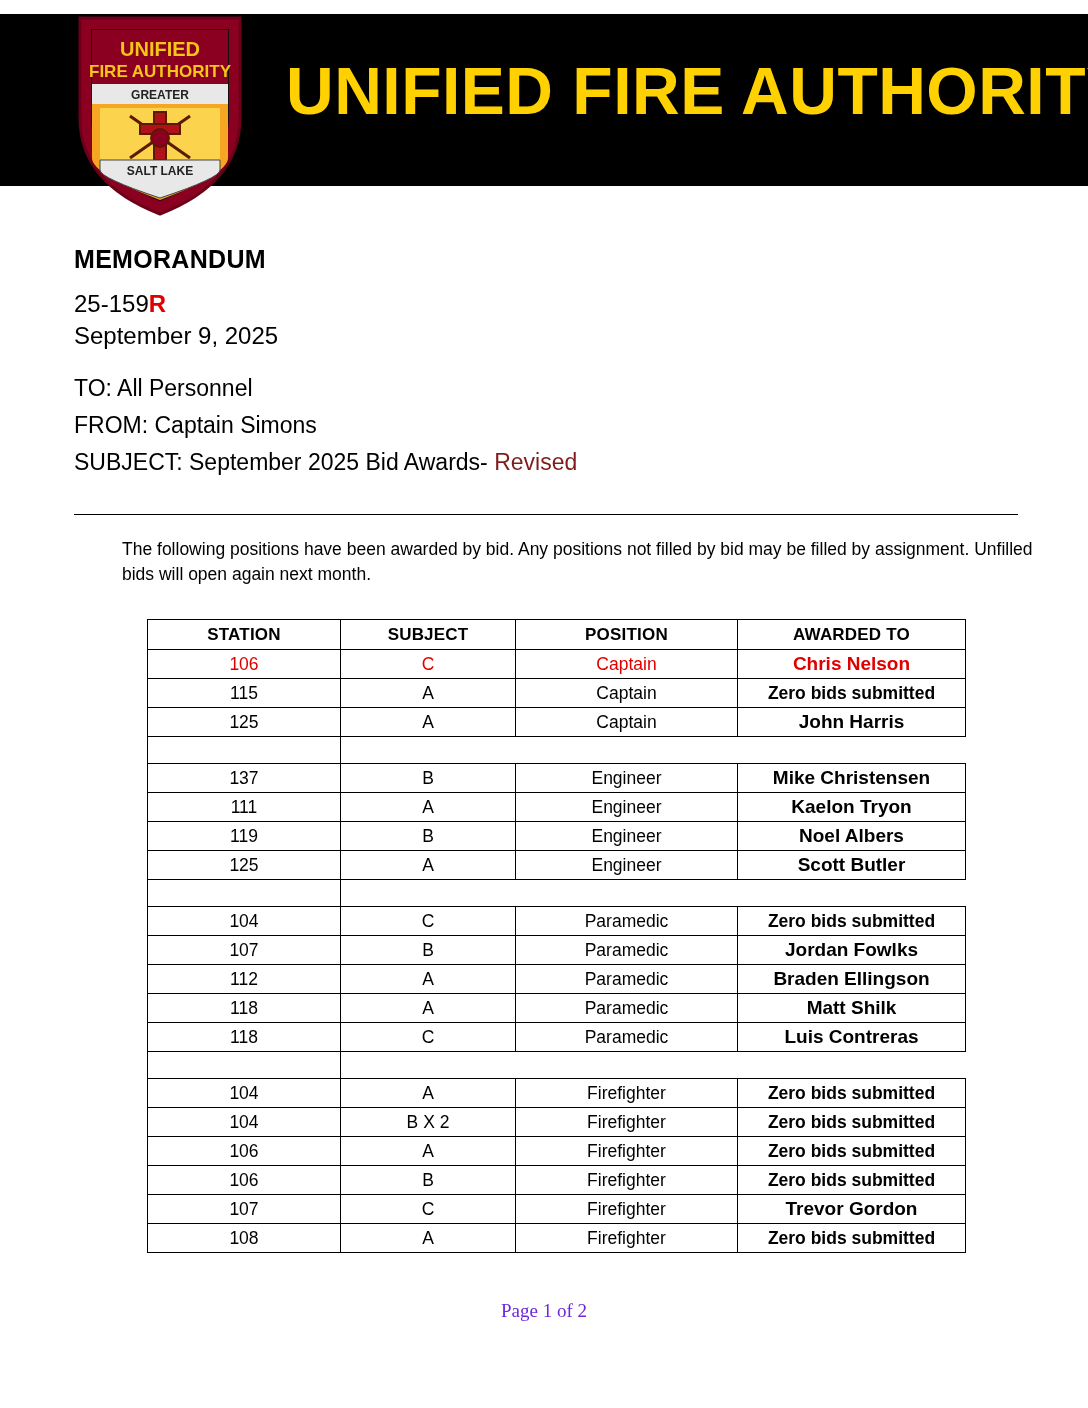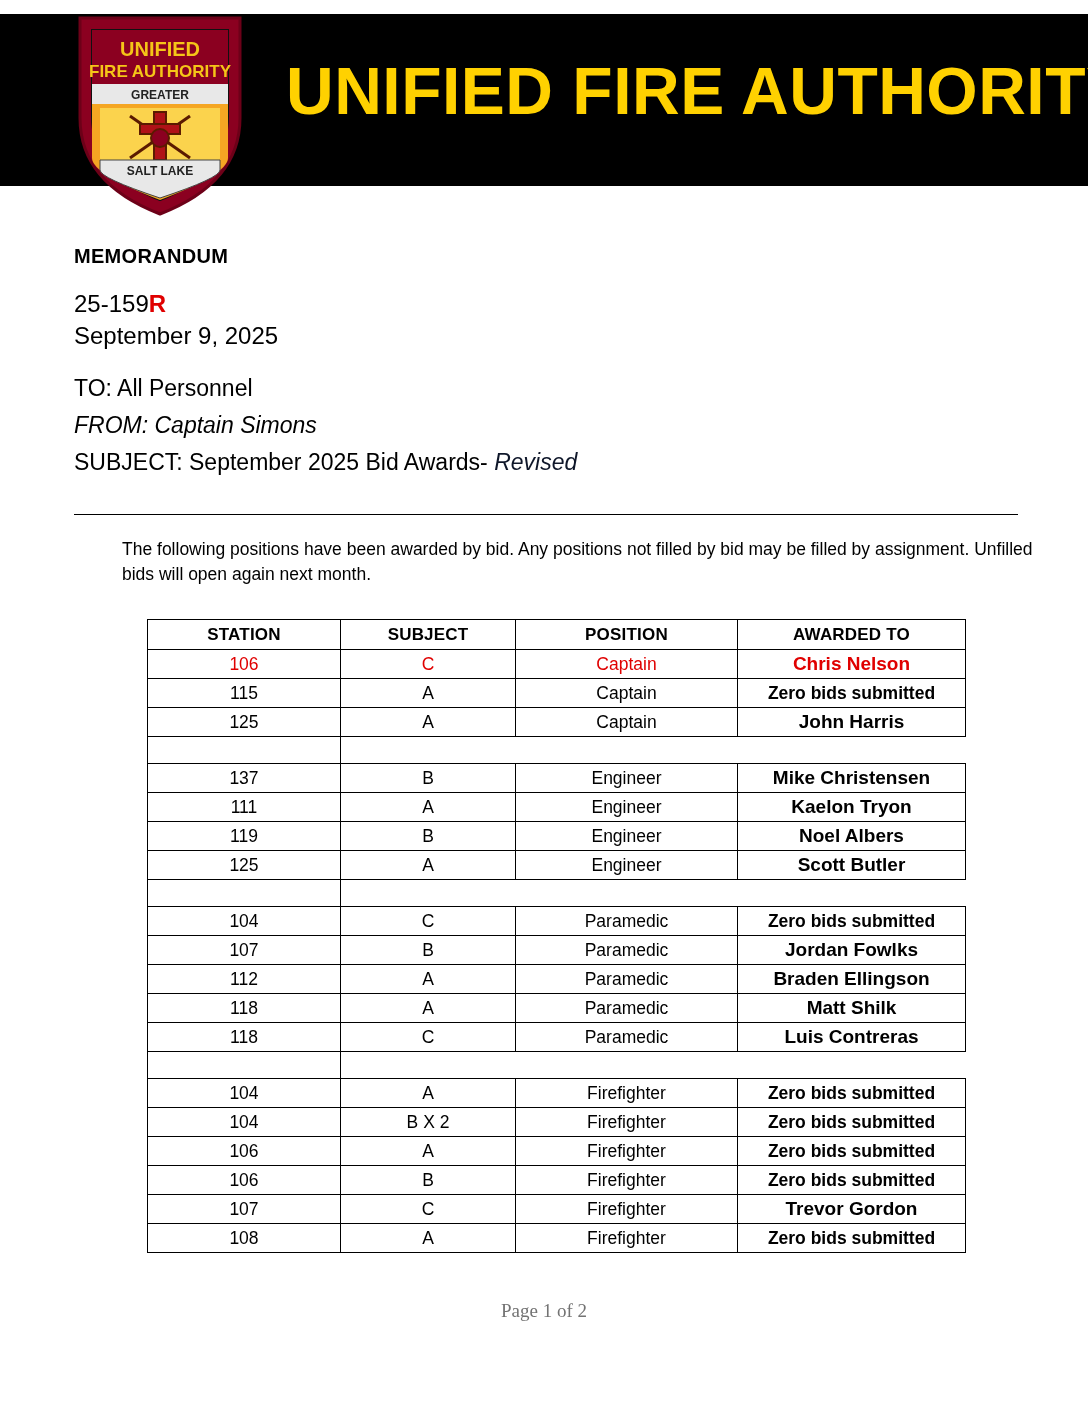--- a/index.html
+++ b/index.html
@@ -54,21 +54,21 @@
     width: 180px;
     height: 212px;
   }
   .emblem svg { display: block; }
 
   
   .memo-title {
     position: absolute;
     left: 74px;
     top: 245px;
-    font-size: 20px;
+    font-size: 25px;
     font-weight: bold;
     letter-spacing: 0.3px;
   }
   .memo-number {
     position: absolute;
     left: 74px;
     top: 290px;
     font-size: 24px;
   }
   .memo-number .rev {
@@ -85,31 +85,29 @@
     position: absolute;
     left: 74px;
     top: 375px;
     font-size: 23px;
   }
   .memo-from {
     position: absolute;
     left: 74px;
     top: 412px;
     font-size: 23px;
-    font-style: italic;
   }
   .memo-subject {
     position: absolute;
     left: 74px;
     top: 449px;
     font-size: 23px;
   }
   .memo-subject .revised {
-    color: #0f172a;
-    font-style: italic;
+    color: #7f1d1d;
   }
 
   .divider {
     position: absolute;
     left: 74px;
     top: 514px;
     width: 944px;
     height: 1px;
     background: #000000;
   }
@@ -173,21 +171,21 @@
   }
 
   .footer {
     position: absolute;
     left: 0;
     top: 1300px;
     width: 1088px;
     text-align: center;
     font-family: "Liberation Serif", serif;
     font-size: 19px;
-    color: #737373;
+    color: #6d28d9;
   }
 </style>
 </head>
 <body>
 
 <div class="page">
 
   <div class="header-banner"></div>
 
   <div class="header-title">UNIFIED FIRE AUTHORITY</div>

